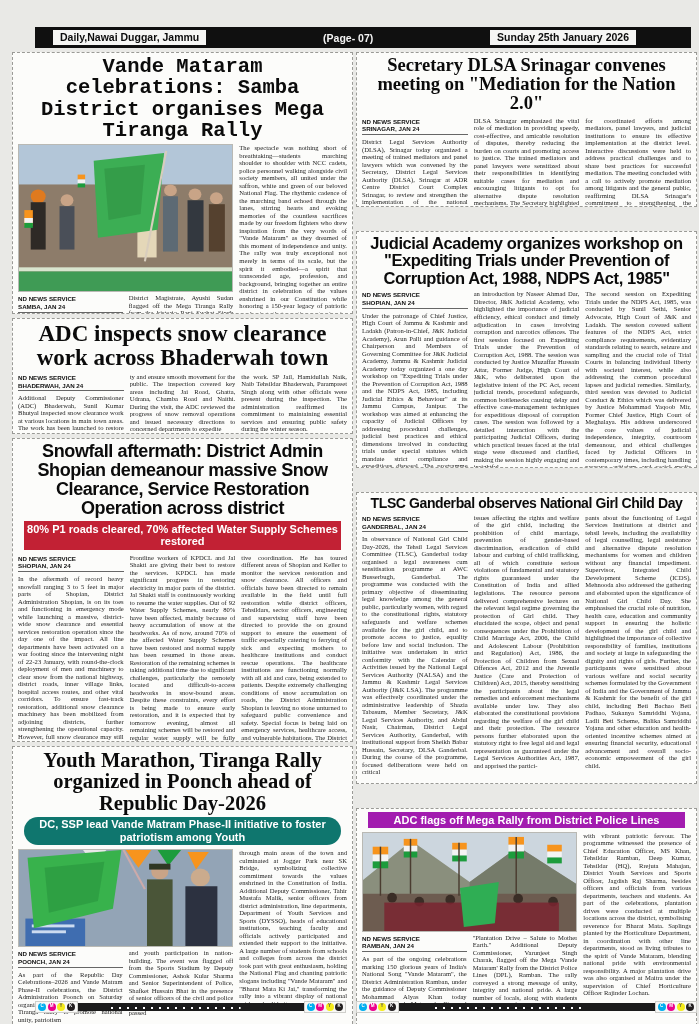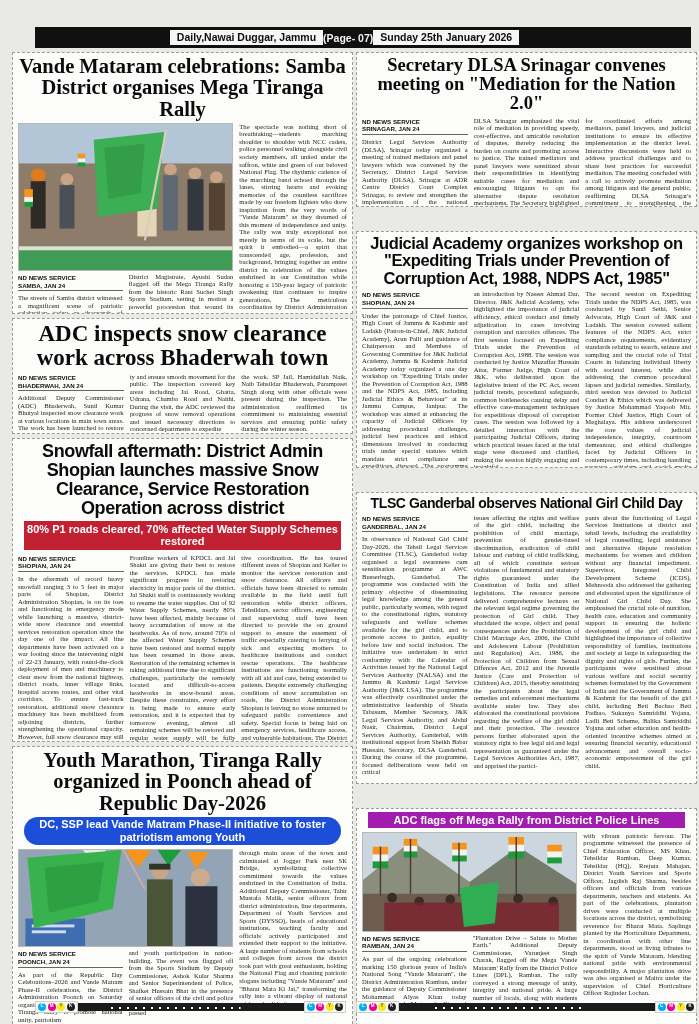--- a/index.html
+++ b/index.html
@@ -1,20 +1,20 @@
 <!DOCTYPE html>
 <html><head>
 <meta charset="utf-8">
 <style>
   html,body{margin:0;padding:0;background:#e9e9e6;}
   #page{position:relative;width:699px;height:1024px;background:#e9e9e6;overflow:hidden;
         font-family:"Liberation Serif","DejaVu Serif",serif;color:#141414;}
   
   .mast{position:absolute;left:35px;top:27px;width:656px;height:21px;background:#101010;
-        display:flex;align-items:center;justify-content:center;padding:0 55px 0 18px;box-sizing:border-box;}
+        display:flex;align-items:center;justify-content:space-between;padding:0 55px 0 18px;box-sizing:border-box;}
   .mast .chip{background:#f6f6f4;color:#0d0d0d;font-family:"Liberation Sans",sans-serif;
         font-weight:bold;font-size:10.5px;padding:1px 7px;line-height:1.2;white-space:nowrap;}
   .mast .pg{color:#f3f3f3;font-family:"Liberation Sans",sans-serif;font-weight:bold;font-size:10.5px;}
   
   .half{position:absolute;top:52px;display:flex;flex-direction:column;}
   #half-left{left:12px;width:341px;}
   #half-right{left:356px;width:341px;gap:20px;}
   .art{background:#fcfcfa;border:1px dashed #9a9a96;box-sizing:border-box;
        padding:2px 5px 3px;margin-bottom:4px;overflow:hidden;position:relative;}
   .hl-serif{font-family:"Liberation Serif","DejaVu Serif",serif;font-weight:bold;text-align:center;
@@ -46,21 +46,21 @@
 
   <div class="mast">
     <span class="chip">Daily,Nawai Duggar, Jammu</span>
     <span class="pg">(Page- 07)</span>
     <span class="chip">Sunday 25th January 2026</span>
   </div>
 
   <div class="half" id="half-left">
 
     <article class="art" style="height:262px;">
-      <h1 class="hl-serif" style="font-size:20.5px;">Vande Mataram celebrations: Samba District organises Mega Tiranga Rally</h1>
+      <h1 class="hl-serif" style="font-size:20.5px;font-family:Liberation Mono, monospace;">Vande Mataram celebrations: Samba District organises Mega Tiranga Rally</h1>
       <div class="body" style="height:205px;">
         <div class="lead2">
           <svg class="photo" style="height:148px;" viewBox="0 0 200 148" preserveAspectRatio="none">
             <rect width="200" height="60" fill="#b3c6d8"></rect>
               <rect y="40" width="200" height="108" fill="#8d7c6a"></rect>
             <rect y="128" width="200" height="20" fill="#3f9b55"></rect>
               <rect y="124" width="200" height="4" fill="#d9e5cf"></rect>
             <circle cx="18" cy="52" r="7" fill="#e07a1f"></circle>
               <rect x="11" y="58" width="14" height="48" fill="#2e2a26"></rect>
             <circle cx="45" cy="56" r="6" fill="#c9a487"></circle>
@@ -107,38 +107,38 @@
             <div>BHADERWAH, JAN 24</div>
           </div>
           <span>Additional Deputy Commissioner (ADC) Bhaderwah, Sunil Kumar Bhutyal inspected snow clearance work at various locations in main town areas. The work has been launched to restore road connectivi-</span>
         </div>
         <div class="col">ty and ensure smooth movement for the public. The inspection covered key areas including Jai Road, Ghatta, Udrana, Chamba Road and Naithi. During the visit, the ADC reviewed the progress of snow removal operations and issued necessary directions to concerned departments to expedite</div>
         <div class="col">the work. SP Jail, Hamidullah Naik, Naib Tehsildar Bhaderwah, Parampreet Singh along with other officials were present during the inspection. The administration reaffirmed its commitment to maintaining essential services and ensuring public safety during the winter season.</div>
       </div>
     </article>
 
     <article class="art" style="height:304px;">
-      <h1 class="hl-cond" style="font-size:18px;">Snowfall aftermath:  District Admin Shopian launches massive Snow Clearance, Service Restoration Operation across district</h1>
+      <h1 class="hl-cond" style="font-size:18px;">Snowfall aftermath:  District Admin Shopian demeanour massive Snow Clearance, Service Restoration Operation across district</h1>
       <div class="banner" style="background:#c22134;">80% P1 roads cleared, 70% affected Water Supply Schemes restored</div>
       <div class="body">
         <div class="col">
           <div class="byline">
             <div>ND NEWS SERVICE</div>
             <div>SHOPIAN, JAN 24</div>
           </div>
           <span>In the aftermath of record heavy snowfall ranging 3 to 5 feet in major parts of Shopian, District Administration Shopian, is on its toes and functioning in emergency mode while launching a massive, district-wide snow clearance and essential services restoration operation since the day one of the impact. All line departments have been activated on a war footing since the intervening night of 22-23 January, with round-the-clock deployment of men and machinery to clear snow from the national highway, district roads, inner village links, hospital access routes, and other vital corridors. To ensure fast-track restoration, additional snow clearance machinery has been mobilized from adjoining districts, further strengthening the operational capacity. However, full snow clearance may still need more time before the full restoration is achieved despite challenges of momentous snow accumulation across the length and breadth of the district. Almost 80 percent under P1 roads, and more than 50 percent P2 roads cleared till now.</span>
         </div>
         <div class="col">Frontline workers of KPDCL and Jal Shakti are giving their best to restore the services. KPDCL has made significant progress in restoring electricity in major parts of the district. Jal Shakti staff is continuously working to resume the water supplies. Out of 92 Water Supply Schemes, nearly 80% have been affected, mainly because of heavy accumulation of snow at the headworks. As of now, around 70% of the affected Water Supply Schemes have been restored and normal supply has been resumed in those areas. Restoration of the remaining schemes is taking additional time due to significant challenges, particularly the remotely located and difficult-to-access headworks in snow-bound areas. Despite these constraints, every effort is being made to ensure early restoration, and it is expected that by tomorrow evening, almost all remaining schemes will be restored and regular water supply will be fully normalized across the district. Deputy Commissioner, Shopian, Shishir Gupta is personally supervising and monitoring the situation, conducting regular reviews, and issuing field-level directions to ensure prompt response and effec-</div>
         <div class="col">tive coordination. He has toured different areas of Shopian and Keller to monitor the services restoration and snow clearance. All officers and officials have been directed to remain available in the field until full restoration while district officers, Tehsildars, sector officers, engineering and supervising staff have been directed to provide the on ground support to ensure the easement of traffic especially catering to ferrying of sick and expecting mothers to healthcare institutions and conduct rescue operations. The healthcare institutions are functioning normally with all aid and care, being extended to patients. Despite extremely challenging conditions of snow accumulation on roads, the District Administration Shopian is leaving no stone unturned to safeguard public convenience and safety. Special focus is being laid on emergency services, healthcare access, and vulnerable habitations. The District Administration appeals to the public to cooperate with field teams and follow official advisories with the assurance that full restoration of services shall be ensured as soon as possible across the district.</div>
       </div>
     </article>
 
     <article class="art" style="height:313px;">
       <h1 class="hl-serif" style="font-size:20.5px;">Youth Marathon, Tiranga Rally organized in Poonch ahead of Republic Day-2026</h1>
-      <div class="banner" style="background:#1d4ed8;border-radius:14px;">DC, SSP lead Vande Matram Phase-II initiative to foster patriotism among Youth</div>
+      <div class="banner" style="background:#0f766e;border-radius:14px;">DC, SSP lead Vande Matram Phase-II initiative to foster patriotism among Youth</div>
       <div class="body" style="height:178px;">
         <div class="lead2">
           <svg class="photo" style="height:98px;" viewBox="0 0 200 98" preserveAspectRatio="none">
             <rect width="200" height="98" fill="#93a4b6"></rect>
             <polygon points="100,0 112,18 124,0" fill="#f7941d"></polygon>
               <polygon points="130,0 140,16 152,0" fill="#1c9c3c"></polygon>
             <polygon points="158,2 166,20 178,2" fill="#f7941d"></polygon>
               <polygon points="60,0 70,14 82,0" fill="#e8e8e8"></polygon>
             <rect x="6" y="70" width="56" height="28" fill="#3f6db0"></rect>
               <rect x="12" y="76" width="40" height="3" fill="#cddcf0"></rect>

